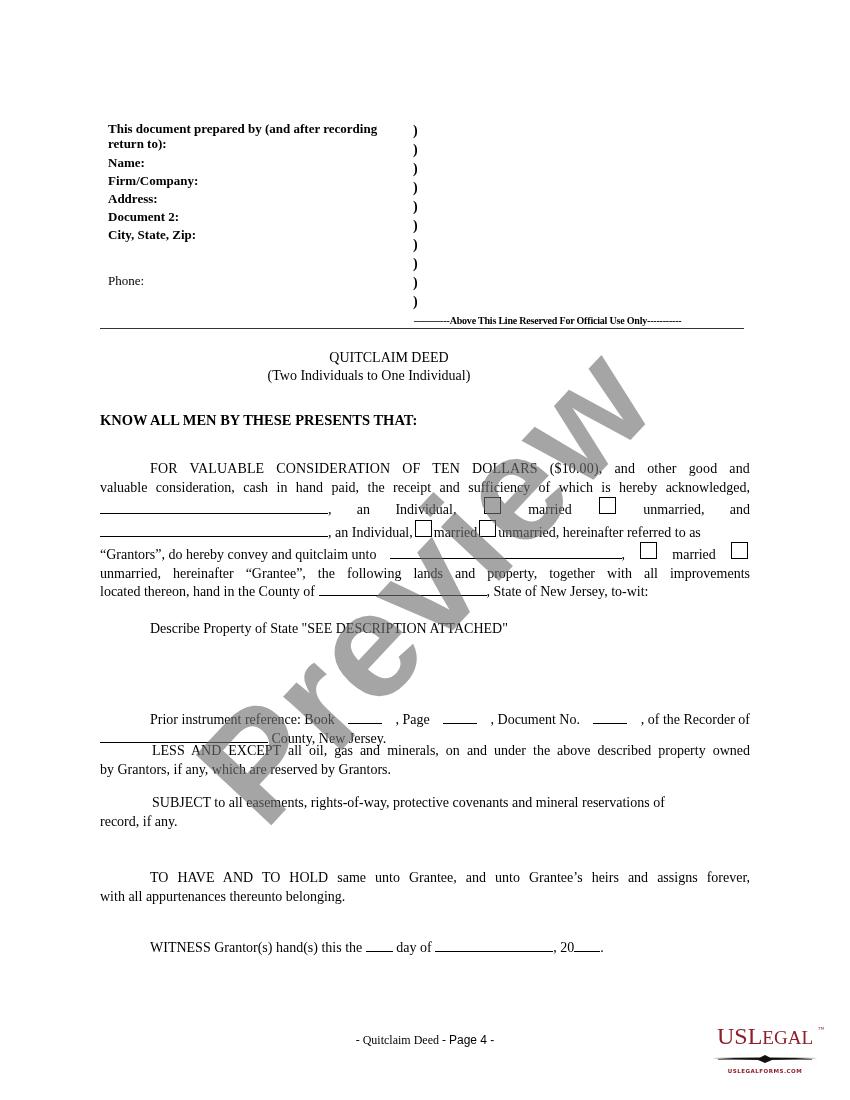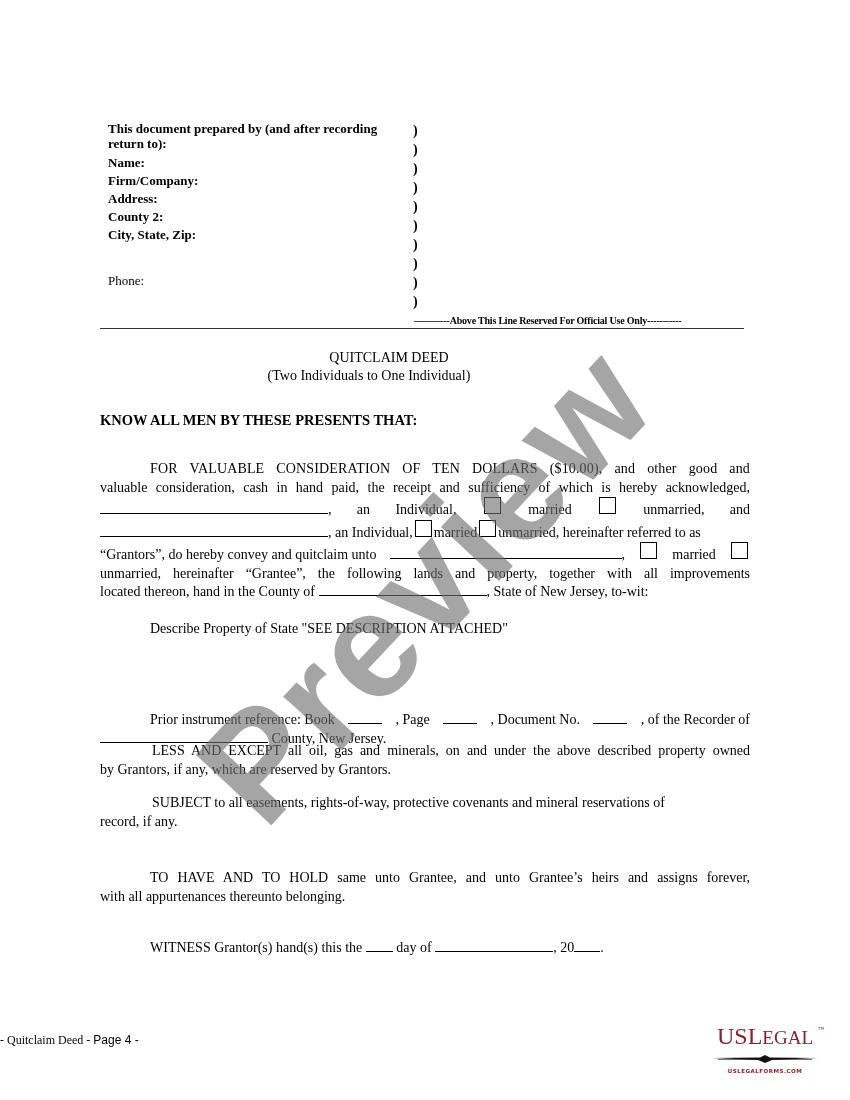--- a/index.html
+++ b/index.html
@@ -30,21 +30,21 @@
   .para { position: absolute; left: 100px; width: 650px; font-size: 14px;
           line-height: 18.5px; text-align: justify; }
   .line { display: block; white-space: nowrap; text-align-last: justify; }
   .line.last { text-align-last: left; }
   .indent { padding-left: 50px; margin-top: 22px; }
   .blank { display: inline-block; border-bottom: 1px solid #000; height: 12px; vertical-align: baseline; }
   .cb { display: inline-block; width: 15px; height: 15px; border: 1px solid #000;
         vertical-align: -3px; background: #fff; margin: 0 2px; }
   .flexline { display: flex; justify-content: space-between; align-items: baseline; white-space: nowrap; }
 
-  .footer { position: absolute; left: 0; width: 850px; top: 1033px; text-align: left;
+  .footer { position: absolute; left: 0; width: 850px; top: 1033px; text-align: center;
             font-size: 12px; font-family: "Liberation Sans", sans-serif; }
   .footer .ft-a { font-family: "Liberation Serif", serif; }
 
   .logo { position: absolute; left: 706px; top: 1024px; width: 118px; height: 46px; text-align: center; }
   .logo-word { font-family: "Liberation Serif", serif; font-size: 24px; color: #8c1f2a; letter-spacing: 0px; line-height: 24px; }
   .logo-word .sm { font-size: 19px; }
   .logo-tm { position: absolute; right: 0; top: 2px; font-size: 6px; color: #8c1f2a; }
   .logo-url { font-family: "DejaVu Sans", sans-serif; font-size: 5.5px; color: #8c1f2a; font-weight: bold; letter-spacing: 0.5px; }
 
   .watermark { position: absolute; left: 425px; top: 585px; transform: translate(-50%, -50%) rotate(-47deg);
@@ -55,21 +55,21 @@
 <body>
 
 <div class="page">
 
   <div class="prep">
     <div class="l0">This document prepared by (and after recording</div>
     <div class="l0" style="margin-bottom:3px">return to):</div>
     <div>Name:</div>
     <div>Firm/Company:</div>
     <div>Address:</div>
-    <div>County 2:</div>
+    <div>Document 2:</div>
     <div>City, State, Zip:</div>
     <div class="phone">Phone:</div>
   </div>
 
   <div class="parens">
     <div>)</div>
     <div>)</div>
     <div>)</div>
     <div>)</div>
     <div>)</div>

